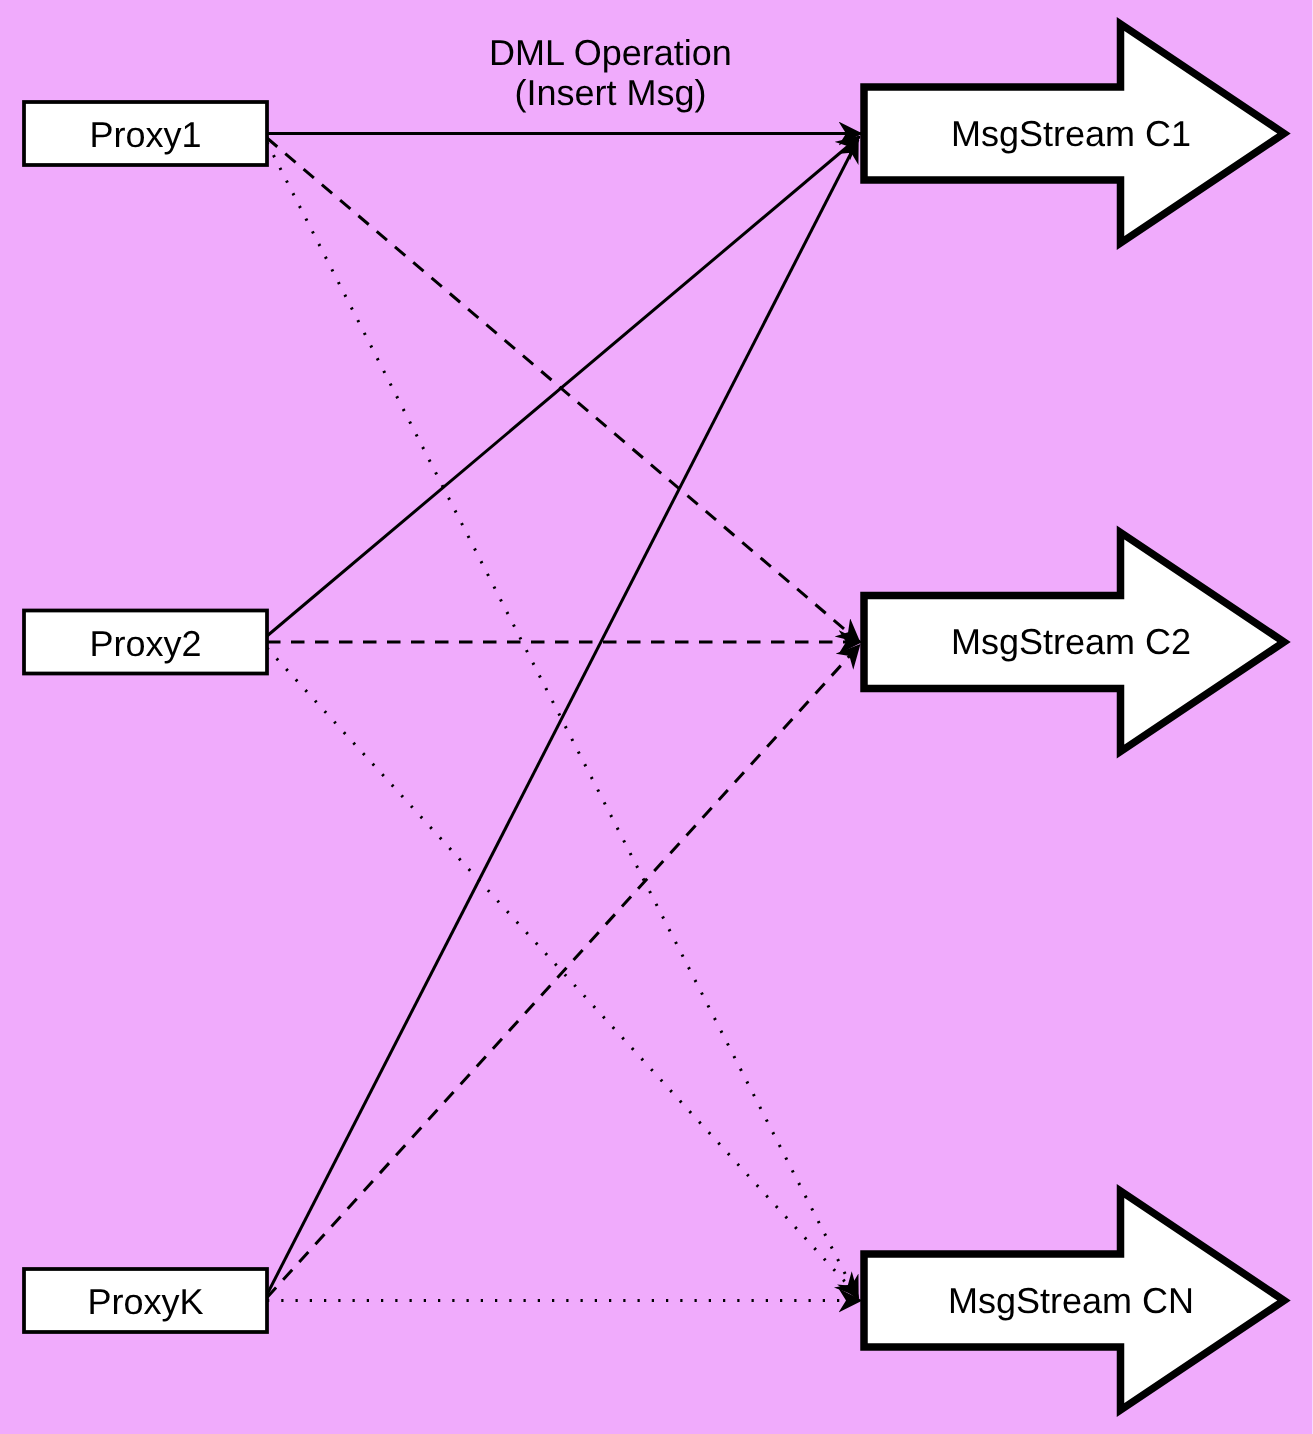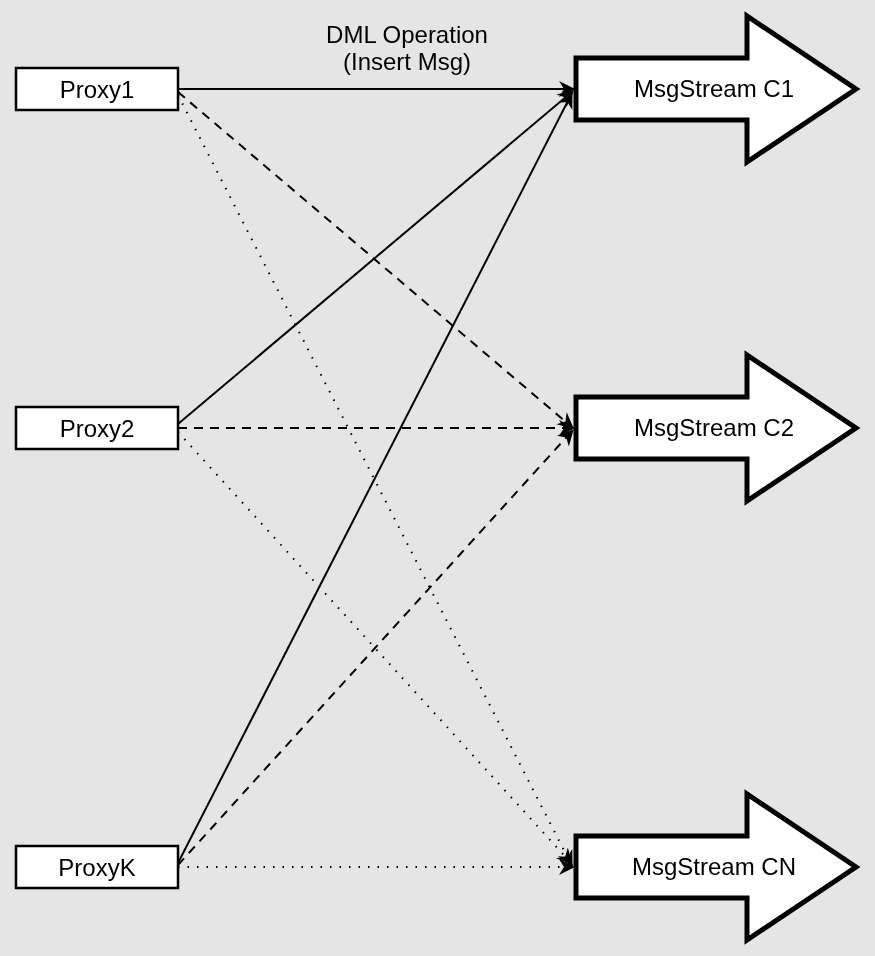--- a/index.html
+++ b/index.html
@@ -4,21 +4,21 @@
 <style>
   html, body {
     margin: 0;
     padding: 0;
     background: #ffffff;
   }
   .stage {
     position: relative;
     width: 875px;
     height: 956px;
-    background: #e5e5e5;
+    background: #f0abfc;
     font-family: "Liberation Sans", sans-serif;
     overflow: hidden;
   }
   svg { display: block; }
   .edge {
     stroke: #000000;
     stroke-width: 2;
     fill: none;
   }
   .edge.dashed { stroke-dasharray: 9 7; }

